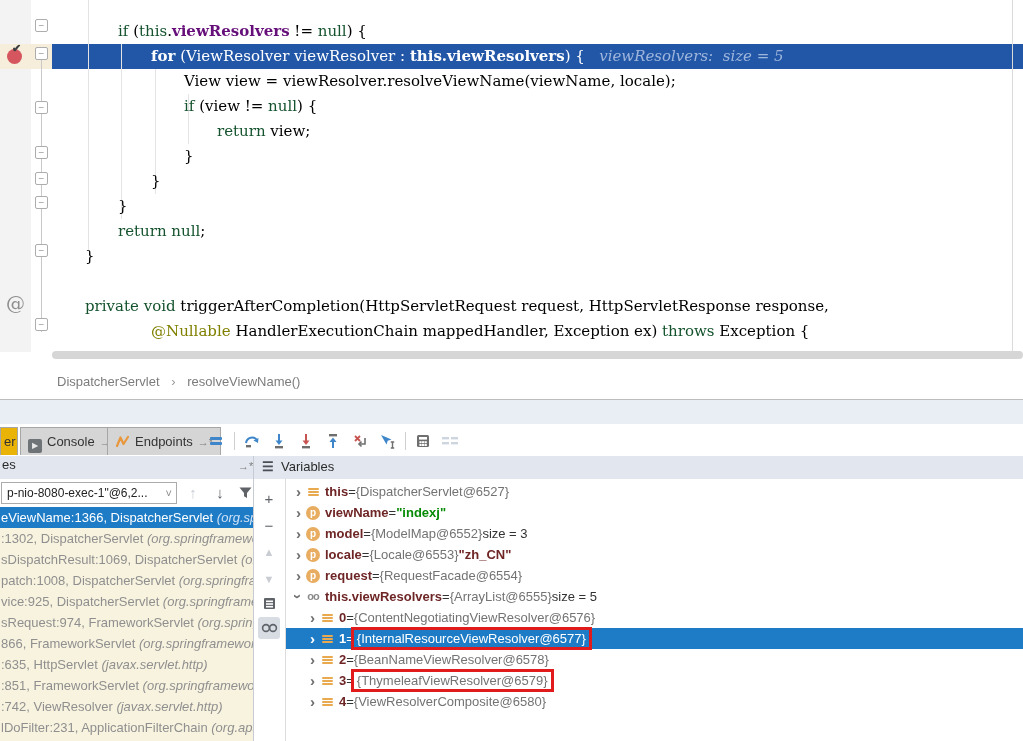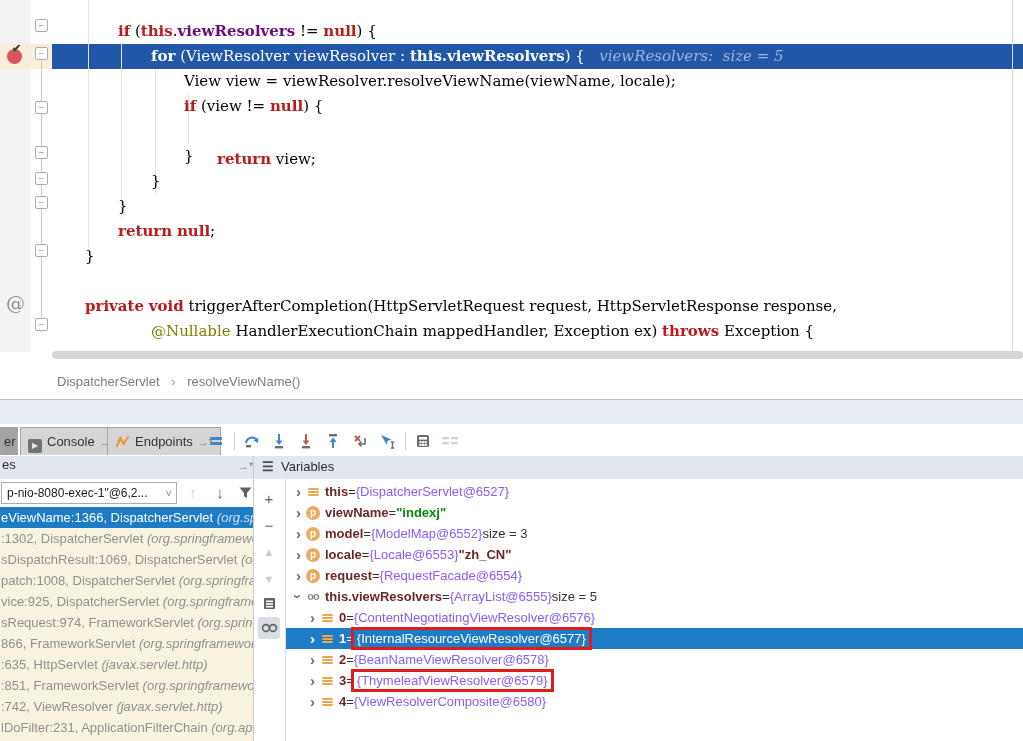--- a/index.html
+++ b/index.html
@@ -6,21 +6,21 @@
   #app{position:relative;width:1023px;height:741px;overflow:hidden;font-family:"Liberation Sans",sans-serif;background:#fff;}
   
   #editor{position:absolute;left:0;top:0;width:1023px;height:400px;background:#fff;}
   #gutter-strip{position:absolute;left:0;top:0;width:31px;height:352px;background:#F3F3F3;}
   #bp-line-gutter{position:absolute;left:0;top:44px;width:52px;height:25px;background:#F6EEDA;}
   #exec-line{position:absolute;left:52px;top:44px;right:0;height:25px;background:#2257A8;}
   .indent-guide{position:absolute;width:1px;background:#E4E4E4;}
   #margin-guide{position:absolute;left:1012px;top:0;width:1px;height:352px;background:#DADADA;}
   #code{position:absolute;left:0;top:0;right:0;height:352px;font-family:"DejaVu Serif","Liberation Serif",serif;font-size:15px;}
   .code-line{position:absolute;left:52px;right:0;height:25px;line-height:25px;white-space:pre;}
-  .tk-kw{color:#b91c1c;font-weight:bold;}
+  .tk-kw{color:#14532d;font-weight:normal;}
   .tk-pl{color:#000;}
   .tk-fld{color:#660E7A;font-weight:600;}
   .tk-ann{color:#808000;}
   .tk-w{color:#FFFFFF;}
   .tk-wb{color:#FFFFFF;font-weight:bold;}
   .tk-hint{color:#9FB6DC;font-style:italic;}
   .fold-marker{position:absolute;left:35px;width:13px;height:13px;background:#FFF;border:1px solid #ADADAD;border-radius:2px;color:#9A9A9A;font-size:10px;line-height:11px;text-align:center;box-sizing:border-box;z-index:3;}
   #fold-connector{position:absolute;left:41px;top:60px;width:1px;height:272px;background:#C9C9C9;}
   #breakpoint{position:absolute;left:7px;top:49px;width:15px;height:15px;border-radius:50%;background:#D5565E;z-index:2;}
   #breakpoint .check{position:absolute;left:5px;top:-7px;color:#3C3F41;font-size:11px;font-weight:bold;}
@@ -28,21 +28,21 @@
   #hscrollbar{position:absolute;left:52px;top:351px;right:0;height:8px;background:#D6D6D6;border-radius:4px;}
   #breadcrumb{position:absolute;left:0;top:360px;right:0;height:39px;background:#FFF;}
   #breadcrumb .bc-inner{position:absolute;left:57px;top:14px;font-size:13px;color:#7C7C7C;}
   #breadcrumb .bc-sep{margin:0 8px;color:#9A9A9A;}
   #editor-bottom-border{position:absolute;left:0;top:399px;right:0;height:1px;background:#BCBCBC;}
   
   #debug-top-strip{position:absolute;left:0;top:400px;right:0;height:24px;background:#E9EDF4;border-bottom:1px solid #D6DAE0;}
   #tab-row{position:absolute;left:0;top:424px;right:0;height:32px;background:#FFF;border-bottom:1px solid #B6B6B6;}
   .dtab{position:absolute;top:3px;height:28px;line-height:28px;font-size:13px;color:#333;box-sizing:border-box;padding:0 7px;white-space:nowrap;}
   .dtab.unsel{background:#D5D5D5;border:1px solid #A6A6A6;border-bottom:none;}
-  .dtab.sel{background:#a3a3a3;border:1px solid #A6A6A6;border-bottom:none;}
+  .dtab.sel{background:#eab308;border:1px solid #A6A6A6;border-bottom:none;}
   .tab-suffix{color:#7C7C7C;font-size:11px;margin-left:5px;}
   .console-glyph{display:inline-block;width:14px;height:14px;background:#6E7377;border-radius:2px;color:#E8E8E8;font-size:8px;line-height:14px;text-align:center;vertical-align:-2px;margin-right:5px;}
   .tbar-icons{position:absolute;left:205px;top:3px;height:28px;display:flex;align-items:center;}
   .tbtn{width:22px;height:22px;margin-right:5px;display:flex;align-items:center;justify-content:center;}
   .tsep{width:1px;height:18px;background:#CFCFCF;margin:0 6px 0 2px;}
   
   #panel-headers{position:absolute;left:0;top:456px;right:0;height:23px;background:#E2E6EE;border-bottom:1px solid #C9CED8;font-size:13px;color:#2B2B2B;}
   #frames-header-label{position:absolute;left:2px;top:1px;}
   #frames-pin{position:absolute;left:238px;top:4px;color:#7C7C7C;font-size:11px;}
   #vars-header{position:absolute;left:262px;top:3px;}
@@ -71,21 +71,21 @@
   .var-row.sel .vname,.var-row.sel .veq,.var-row.sel .vref,.var-row.sel .chevron{color:#FFF;}
   .chevron{display:inline-block;width:13px;color:#6E6E6E;font-size:15px;font-weight:bold;text-align:center;transform-origin:50% 50%;flex:none;}
   .chevron.exp{transform:rotate(90deg);}
   .vicon{display:inline-flex;width:16px;margin-right:4px;justify-content:center;align-items:center;flex:none;}
   .icon-value{display:inline-block;width:11px;}
   .icon-value i{display:block;height:2px;background:#E8A94F;margin:1px 0;border-radius:1px;}
   .icon-param{display:inline-block;width:14px;height:14px;border-radius:50%;background:#E8AD61;color:#FFF;font-size:10px;font-weight:bold;line-height:14px;text-align:center;}
   .icon-watch{color:#8A8A8A;font-weight:bold;font-size:11px;letter-spacing:-1px;}
   .vname{color:#6E2525;font-weight:600;}
   .veq{color:#333;}
-  .vref{color:#8b5cf6;}
+  .vref{color:#737373;}
   .vstr{color:#058B05;font-weight:bold;}
   .vmstr{color:#6E2525;font-weight:bold;}
   .vmeta{color:#333;}
   .redbox{display:inline-block;border:3px solid #E11B1B;padding:0 3px;margin:0 -3px;line-height:17px;}
   
   .tbtn svg{display:block;}
 </style>
 </head>
 <body>
 
@@ -101,21 +101,21 @@
     <div class="indent-guide" style="left:155px;top:69px;height:125px;"></div>
     <div class="indent-guide" style="left:188px;top:94px;height:50px;"></div>
     <div id="margin-guide"></div>
 
     <div id="fold-connector"></div>
     <div id="code">
         <div class="code-line" style="top: 19px;"><span style="padding-left: 66px;"><span class="tk-kw">if</span><span class="tk-pl"> (</span><span class="tk-kw">this</span><span class="tk-pl">.</span><span class="tk-fld">viewResolvers</span><span class="tk-pl"> != </span><span class="tk-kw">null</span><span class="tk-pl">) {</span></span></div>
         <div class="code-line" style="top: 44px;"><span style="padding-left: 99px;"><span class="tk-wb">for</span><span class="tk-w"> (ViewResolver viewResolver : </span><span class="tk-wb">this.viewResolvers</span><span class="tk-w">) {   </span><span class="tk-hint">viewResolvers:  size = 5</span></span></div>
         <div class="code-line" style="top: 69px;"><span style="padding-left: 132px;"><span class="tk-pl">View view = viewResolver.resolveViewName(viewName, locale);</span></span></div>
         <div class="code-line" style="top: 94px;"><span style="padding-left: 132px;"><span class="tk-kw">if</span><span class="tk-pl"> (view != </span><span class="tk-kw">null</span><span class="tk-pl">) {</span></span></div>
-        <div class="code-line" style="top: 119px; margin-top: 28px;"><span style="padding-left: 165px;"><span class="tk-kw">return</span><span class="tk-pl"> view;</span></span></div>
+        <div class="code-line" style="top: 119px;"><span style="padding-left: 165px;"><span class="tk-kw">return</span><span class="tk-pl"> view;</span></span></div>
         <div class="code-line" style="top: 144px;"><span style="padding-left: 132px;"><span class="tk-pl">}</span></span></div>
         <div class="code-line" style="top: 169px;"><span style="padding-left: 99px;"><span class="tk-pl">}</span></span></div>
         <div class="code-line" style="top: 194px;"><span style="padding-left: 66px;"><span class="tk-pl">}</span></span></div>
         <div class="code-line" style="top: 219px;"><span style="padding-left: 66px;"><span class="tk-kw">return</span><span class="tk-pl"> </span><span class="tk-kw">null</span><span class="tk-pl">;</span></span></div>
         <div class="code-line" style="top: 244px;"><span style="padding-left: 33px;"><span class="tk-pl">}</span></span></div>
         <div class="code-line" style="top: 269px;"><span style="padding-left: 33px;"></span></div>
         <div class="code-line" style="top: 294px;"><span style="padding-left: 33px;"><span class="tk-kw">private</span><span class="tk-pl"> </span><span class="tk-kw">void</span><span class="tk-pl"> triggerAfterCompletion(HttpServletRequest request, HttpServletResponse response,</span></span></div>
         <div class="code-line" style="top: 319px;"><span style="padding-left: 99px;"><span class="tk-ann">@Nullable</span><span class="tk-pl"> HandlerExecutionChain mappedHandler, Exception ex) </span><span class="tk-kw">throws</span><span class="tk-pl"> Exception {</span></span></div>
       </div>
 

